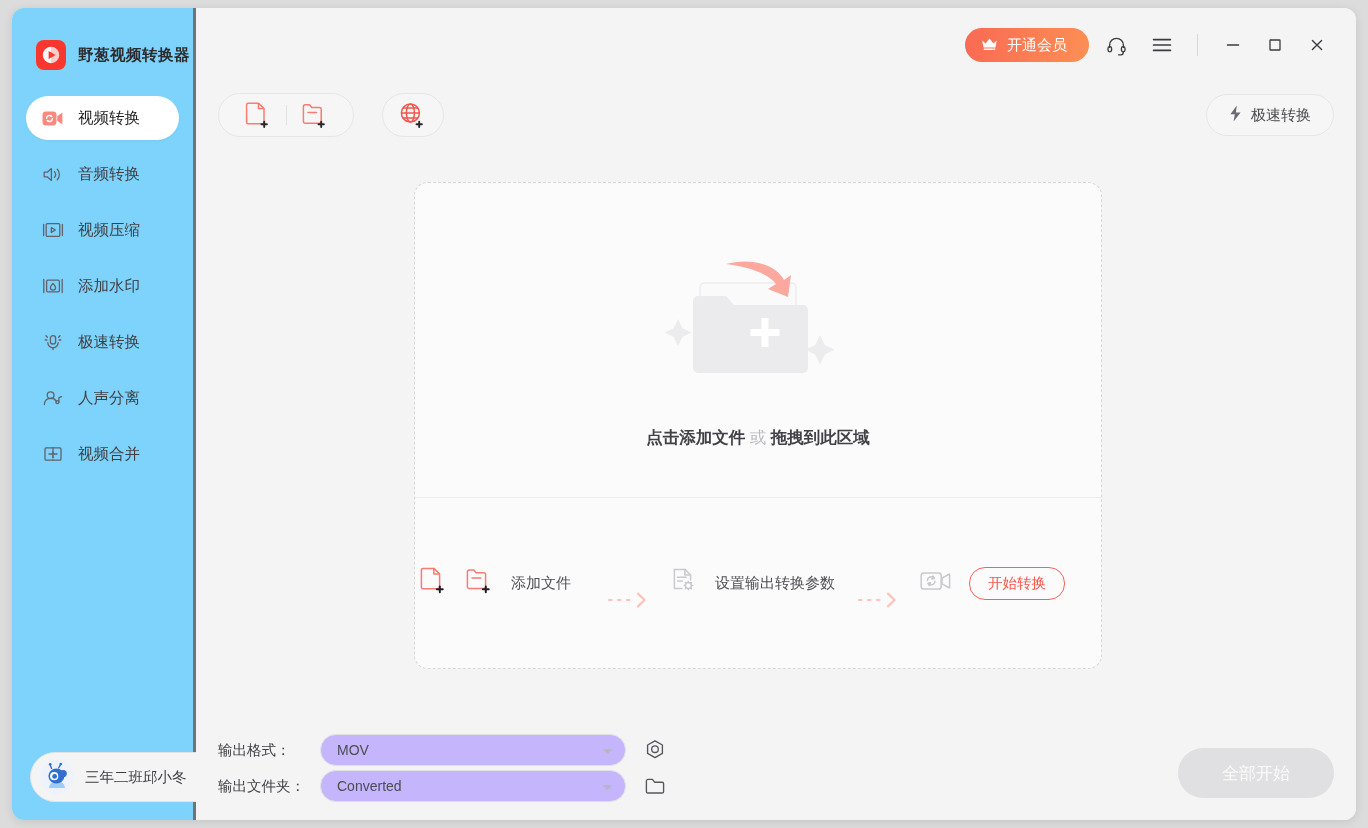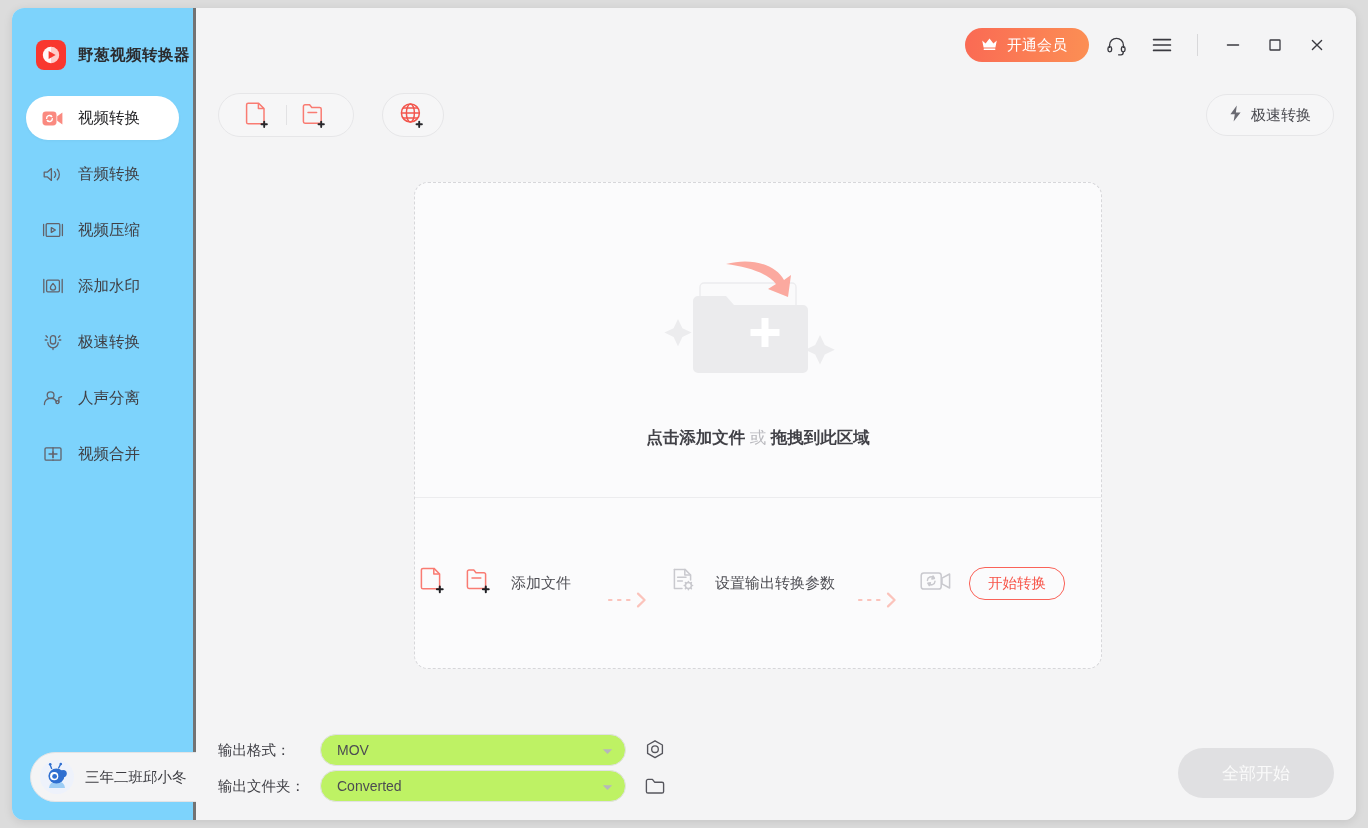--- a/index.html
+++ b/index.html
@@ -216,21 +216,21 @@
   }
 
   
   .bottom { position: absolute; left: 22px; bottom: 14px; }
   .brow { display: flex; align-items: center; gap: 10px; margin-bottom: 4px; }
   .blabel { font-size: 14.5px; color: #3f3f45; width: 92px; }
   .select {
     width: 306px; height: 32px;
     border: 1px solid #e1e1e4;
     border-radius: 16px;
-    background: #bef264;
+    background: #c4b5fd;
     display: flex; align-items: center;
     padding: 0 12px 0 16px;
     font-size: 14px; color: #4c4c52;
     cursor: pointer;
     position: relative;
   }
   .select .val { flex: 1; }
   .side-icon { width: 26px; height: 26px; display:flex; align-items:center; justify-content:center; cursor:pointer; margin-left: 6px;}
   .startall {
     position: absolute; right: 22px; bottom: 22px;

